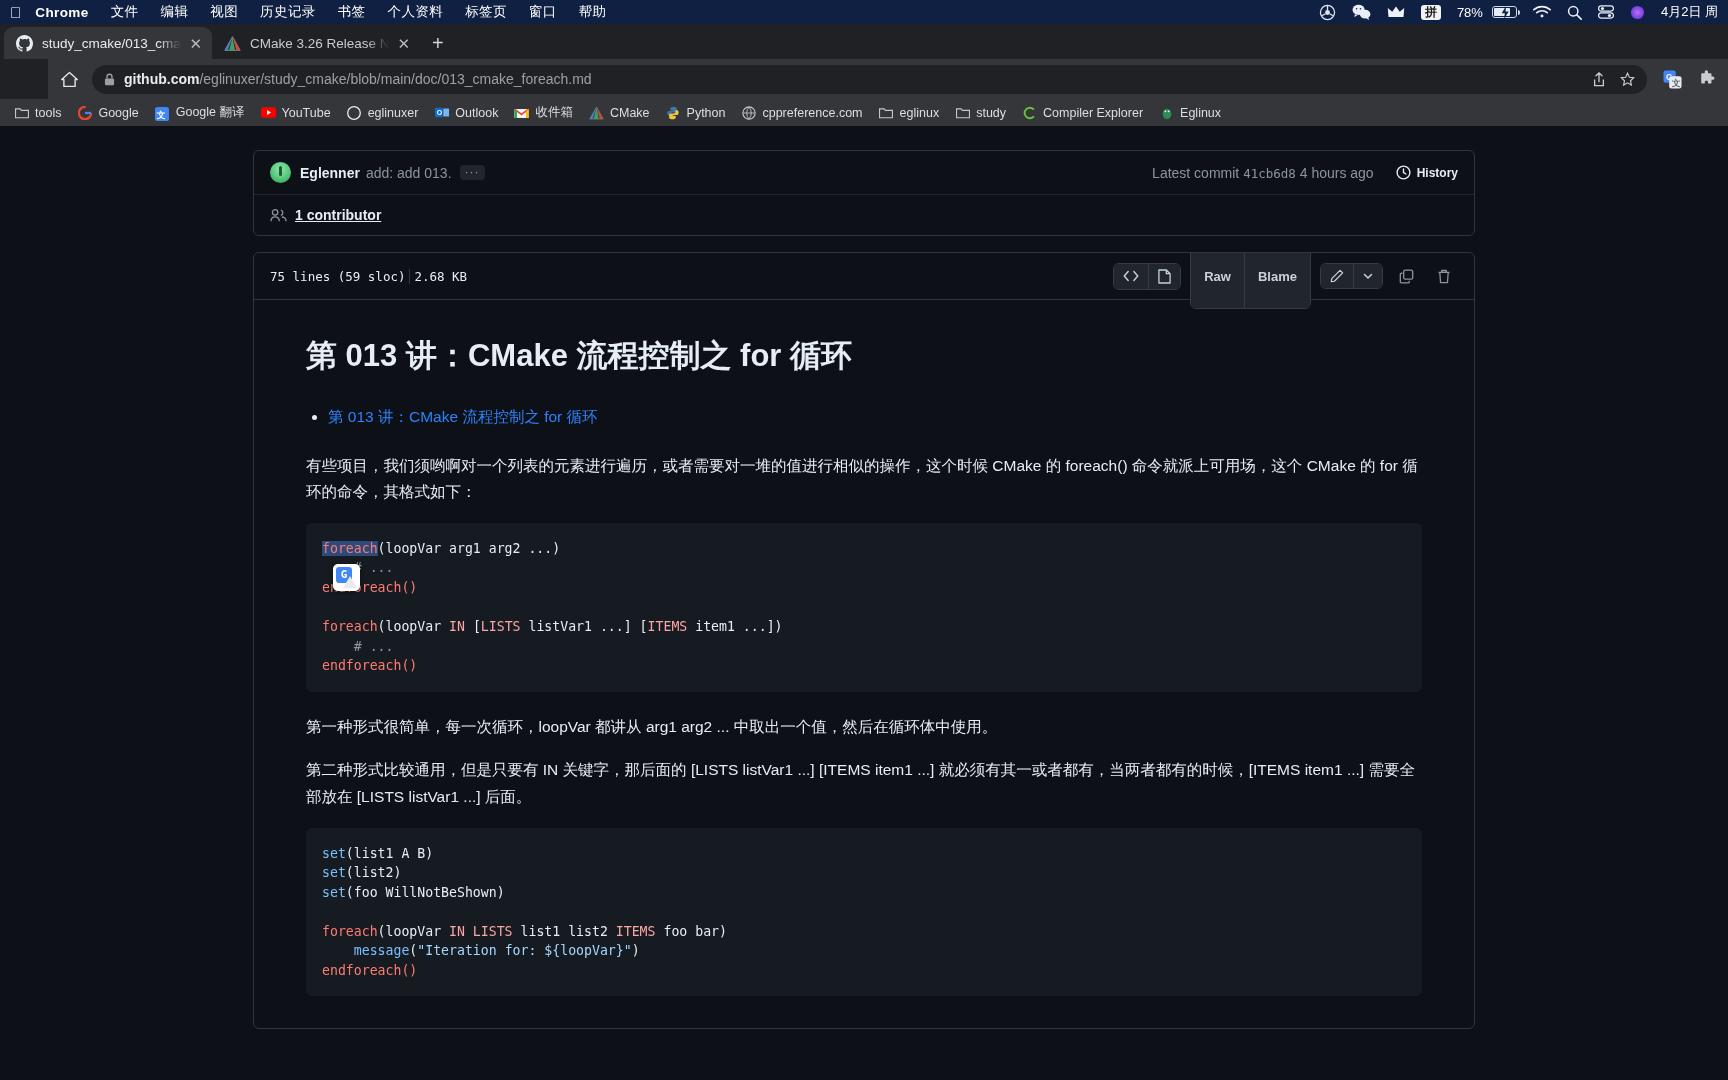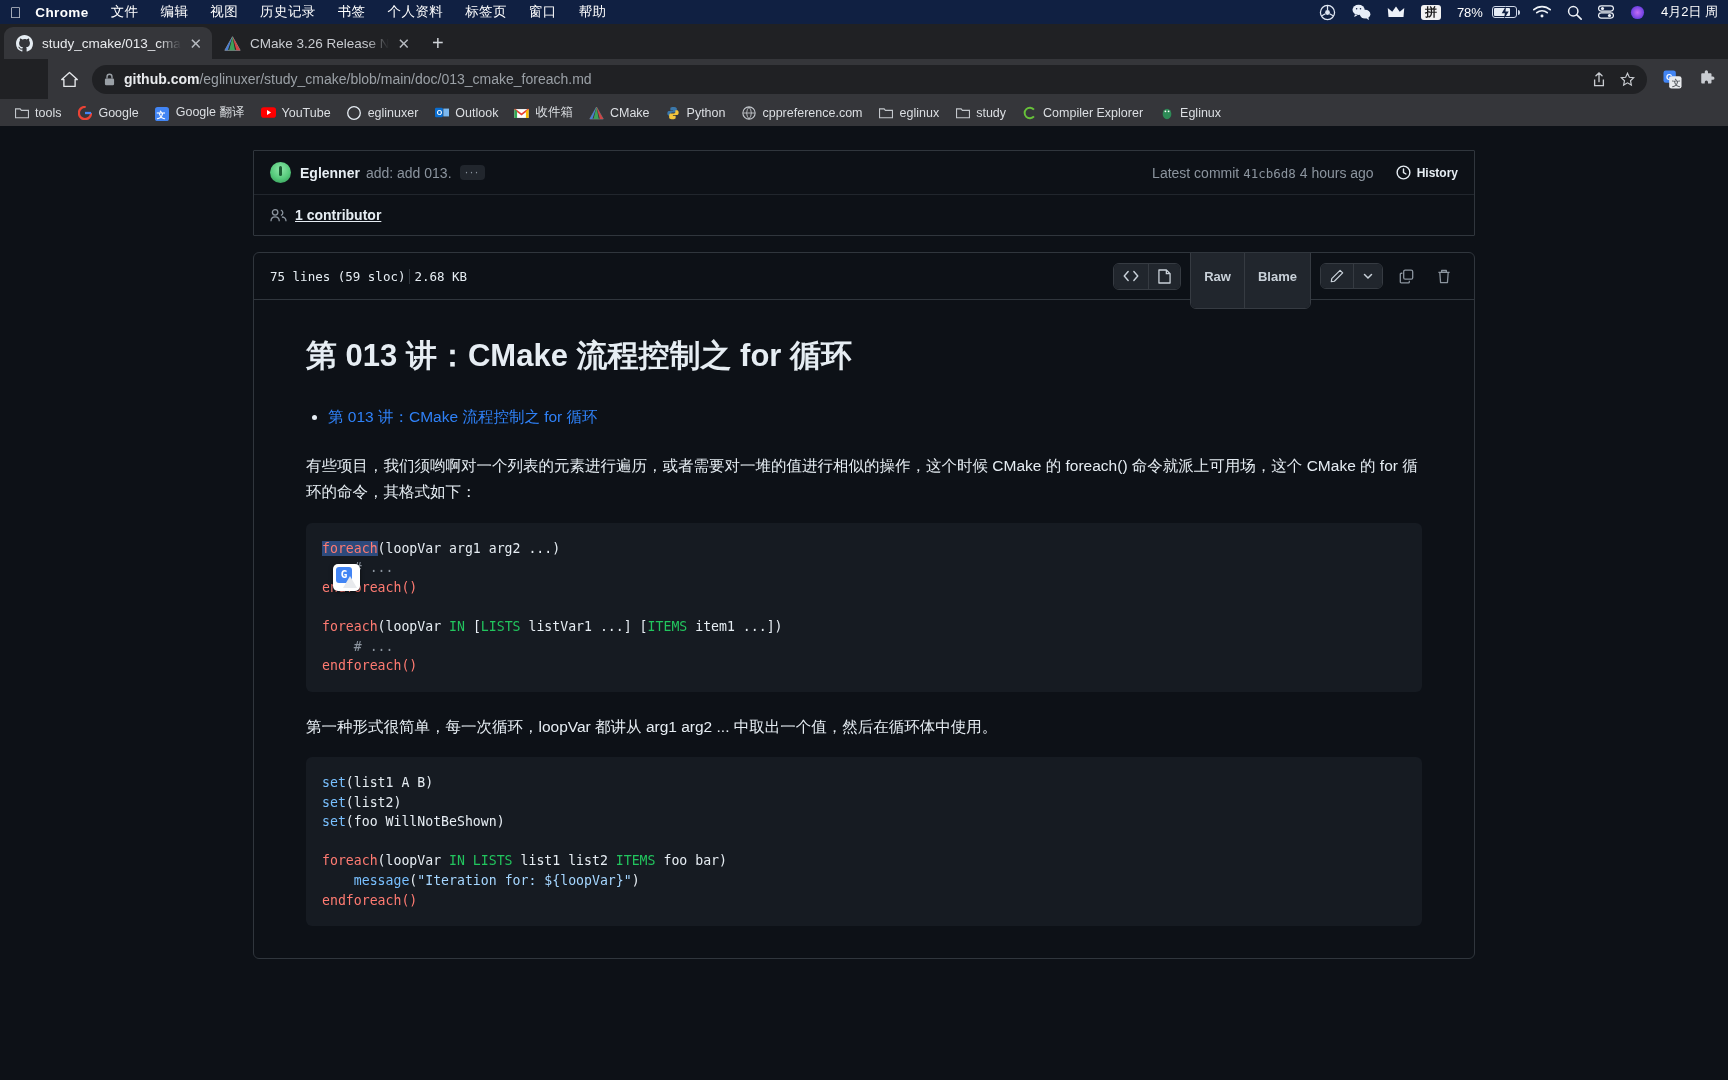--- a/index.html
+++ b/index.html
@@ -92,21 +92,21 @@
 
   
   .page {
     background: #0d1117; width: 100%;
     height: calc(1080px - 24px - 35px - 40px - 27px);
     overflow: hidden; position: relative;
   }
   .content-wrap { width: 1222px; margin: 0 auto; padding-top: 24px; }
 
   .commit-box {
-    border: 1px solid #30363d; border-radius: 1px; background: #0d1117;
+    border: 1px solid #30363d; border-radius: 6px; background: #0d1117;
     overflow: hidden;
   }
   .commit-row {
     display: flex; align-items: center; padding: 11px 16px;
     border-bottom: 1px solid #21262d;
   }
   .avatar {
     width: 21px; height: 21px; border-radius: 50%;
     background: radial-gradient(circle at 50% 35%, #8ee6a8 0%, #54c97a 55%, #2f8f51 100%);
     margin-right: 9px; flex-shrink: 0; position: relative;
@@ -165,21 +165,21 @@
   .md-ul li::marker { color: #e6edf3; }
   .md-p { color: #e6edf3; font-size: 15.5px; line-height: 1.72; margin-bottom: 17px; }
   .codeblock {
     background: #161b22; border-radius: 6px; padding: 16px;
     margin: 0 0 22px 0; font-family: "DejaVu Sans Mono", monospace;
     font-size: 13.2px; line-height: 1.48; color: #e6edf3;
     white-space: pre; position: relative; overflow: hidden;
   }
   .k-fn { color: #ff7b72; }
   .k-set { color: #79c0ff; }
-  .k-kw { color: #22c55e; }
+  .k-kw { color: #fca5a5; }
   .k-cm { color: #8b949e; }
   .k-str { color: #a5d6ff; }
   .sel-hl { background: #2d4a7c; }
 
   .gt-icon {
     position: absolute; width: 27px; height: 27px; border-radius: 5px;
     background: #fff; box-shadow: 0 1px 4px rgba(0,0,0,.5);
     display: flex; align-items: center; justify-content: center;
   }
   .gt-icon .gsq {
@@ -581,20 +581,21 @@
 
         <div class="codeblock"><span class="k-fn sel-hl">foreach</span><span>(loopVar arg1 arg2 ...)</span>
 <span class="k-cm">    # ...</span>
 <span class="k-fn">endforeach()</span>
 
 <span class="k-fn">foreach</span><span>(loopVar </span><span class="k-kw">IN</span><span> [</span><span class="k-kw">LISTS</span><span> listVar1 ...] [</span><span class="k-kw">ITEMS</span><span> item1 ...])</span>
 <span class="k-cm">    # ...</span>
 <span class="k-fn">endforeach()</span><span class="gt-icon" style="left:27px; top:41px;"><span class="gsq">G</span><span class="gtri"></span></span></div>
 
         <p class="md-p">第一种形式很简单，每一次循环，loopVar 都讲从 arg1 arg2 ... 中取出一个值，然后在循环体中使用。</p>
+        <p class="md-p">第二种形式比较通用，但是只要有 IN 关键字，那后面的 [LISTS listVar1 ...] [ITEMS item1 ...] 就必须有其一或者都有，当两者都有的时候，[ITEMS item1 ...] 需要全部放在 [LISTS listVar1 ...] 后面。</p>
 
         <div class="codeblock"><span class="k-set">set</span><span>(list1 A B)</span>
 <span class="k-set">set</span><span>(list2)</span>
 <span class="k-set">set</span><span>(foo WillNotBeShown)</span>
 
 <span class="k-fn">foreach</span><span>(loopVar </span><span class="k-kw">IN LISTS</span><span> list1 list2 </span><span class="k-kw">ITEMS</span><span> foo bar)</span>
 <span class="k-set">    message</span><span>(</span><span class="k-str">"Iteration for: ${loopVar}"</span><span>)</span>
 <span class="k-fn">endforeach()</span></div>
 
       </div>

